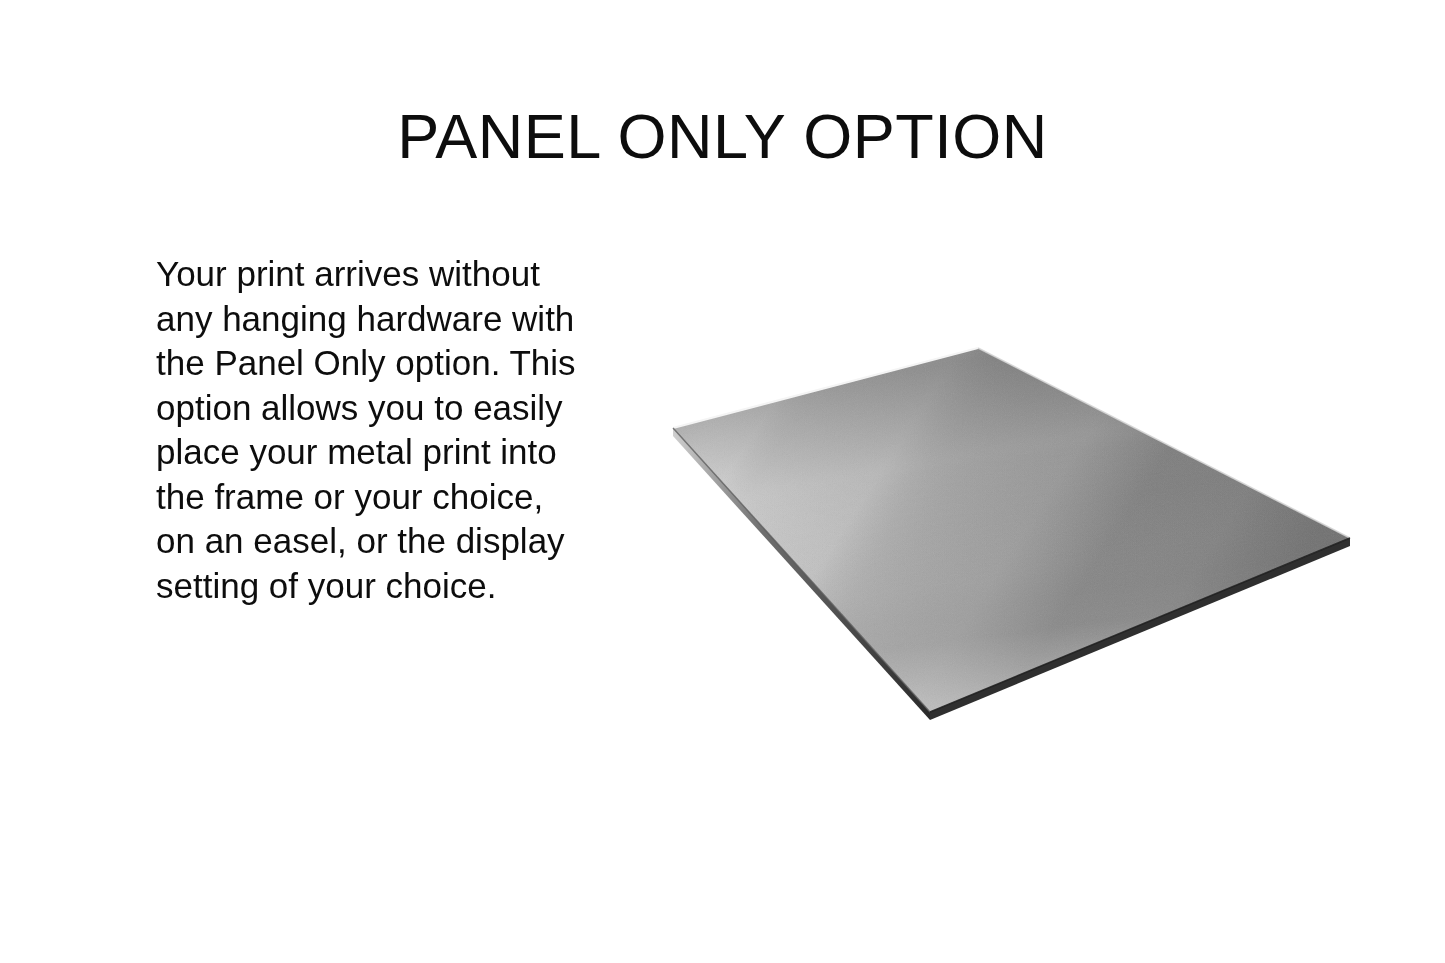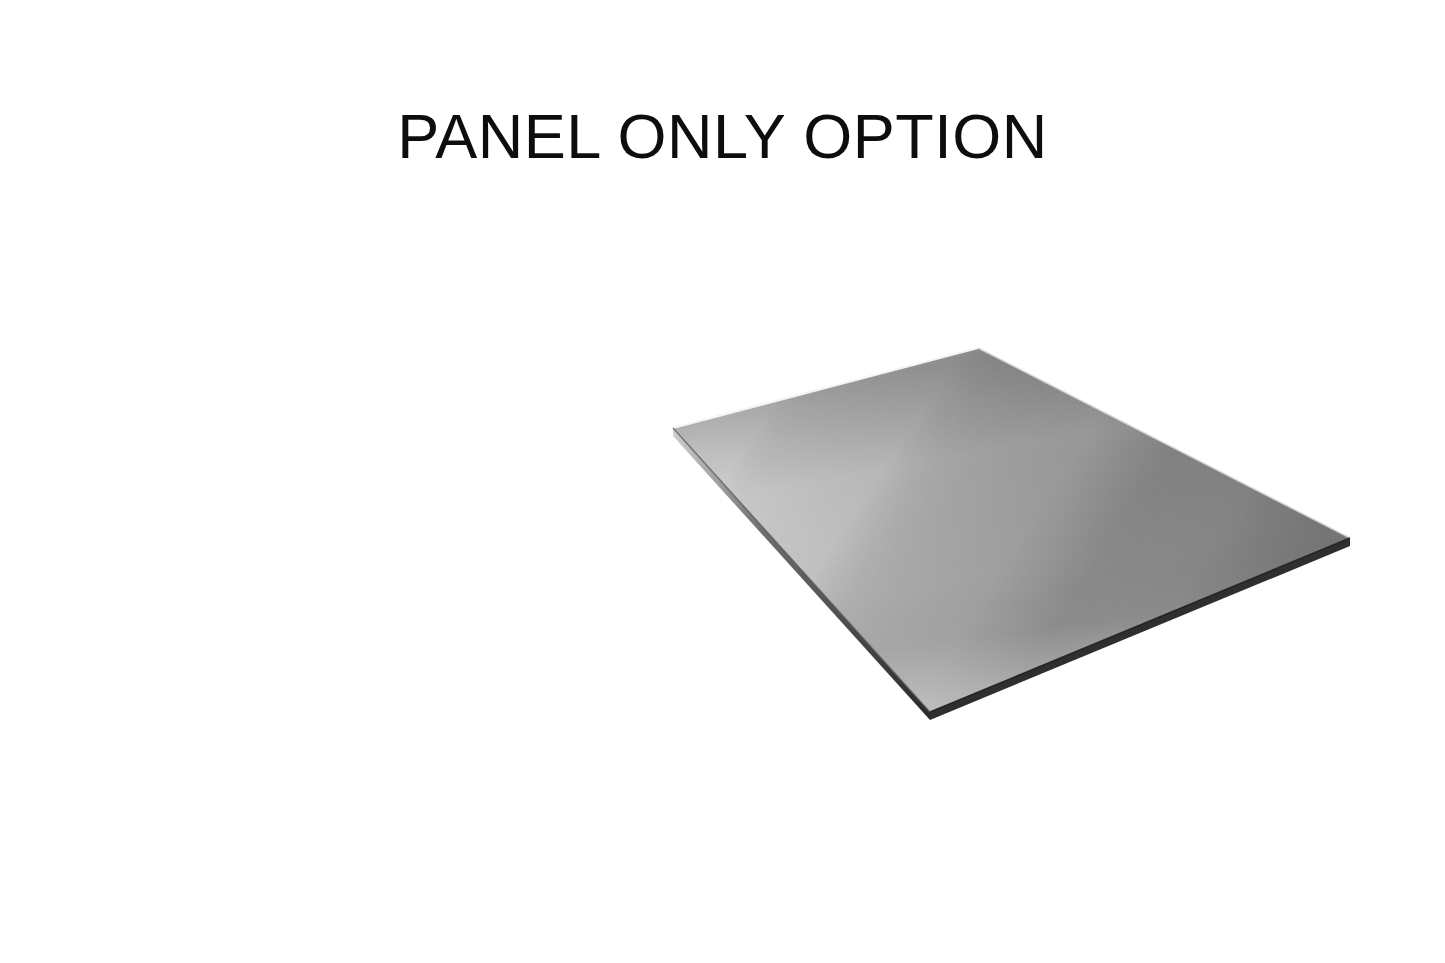--- a/index.html
+++ b/index.html
@@ -61,20 +61,21 @@
     height: 100%;
   }
 </style>
 </head>
 <body>
 
 <div id="slide">
 
   <div id="slide-title">PANEL ONLY OPTION</div>
 
+  <div id="body-text">Your print arrives without any hanging hardware with the Panel Only option. This option allows you to easily place your metal print into the frame or your choice, on an easel, or the display setting of your choice.</div>
 
   <div id="panel-figure">
     <svg viewBox="0 0 760 420" xmlns="http://www.w3.org/2000/svg">
       <defs>
 
         <linearGradient id="faceGrad" x1="0.04" y1="0.25" x2="0.97" y2="0.62">
           <stop offset="0.00" stop-color="#efefef"></stop>
           <stop offset="0.10" stop-color="#e2e2e2"></stop>
           <stop offset="0.24" stop-color="#c4c4c4"></stop>
           <stop offset="0.40" stop-color="#a3a3a3"></stop>

